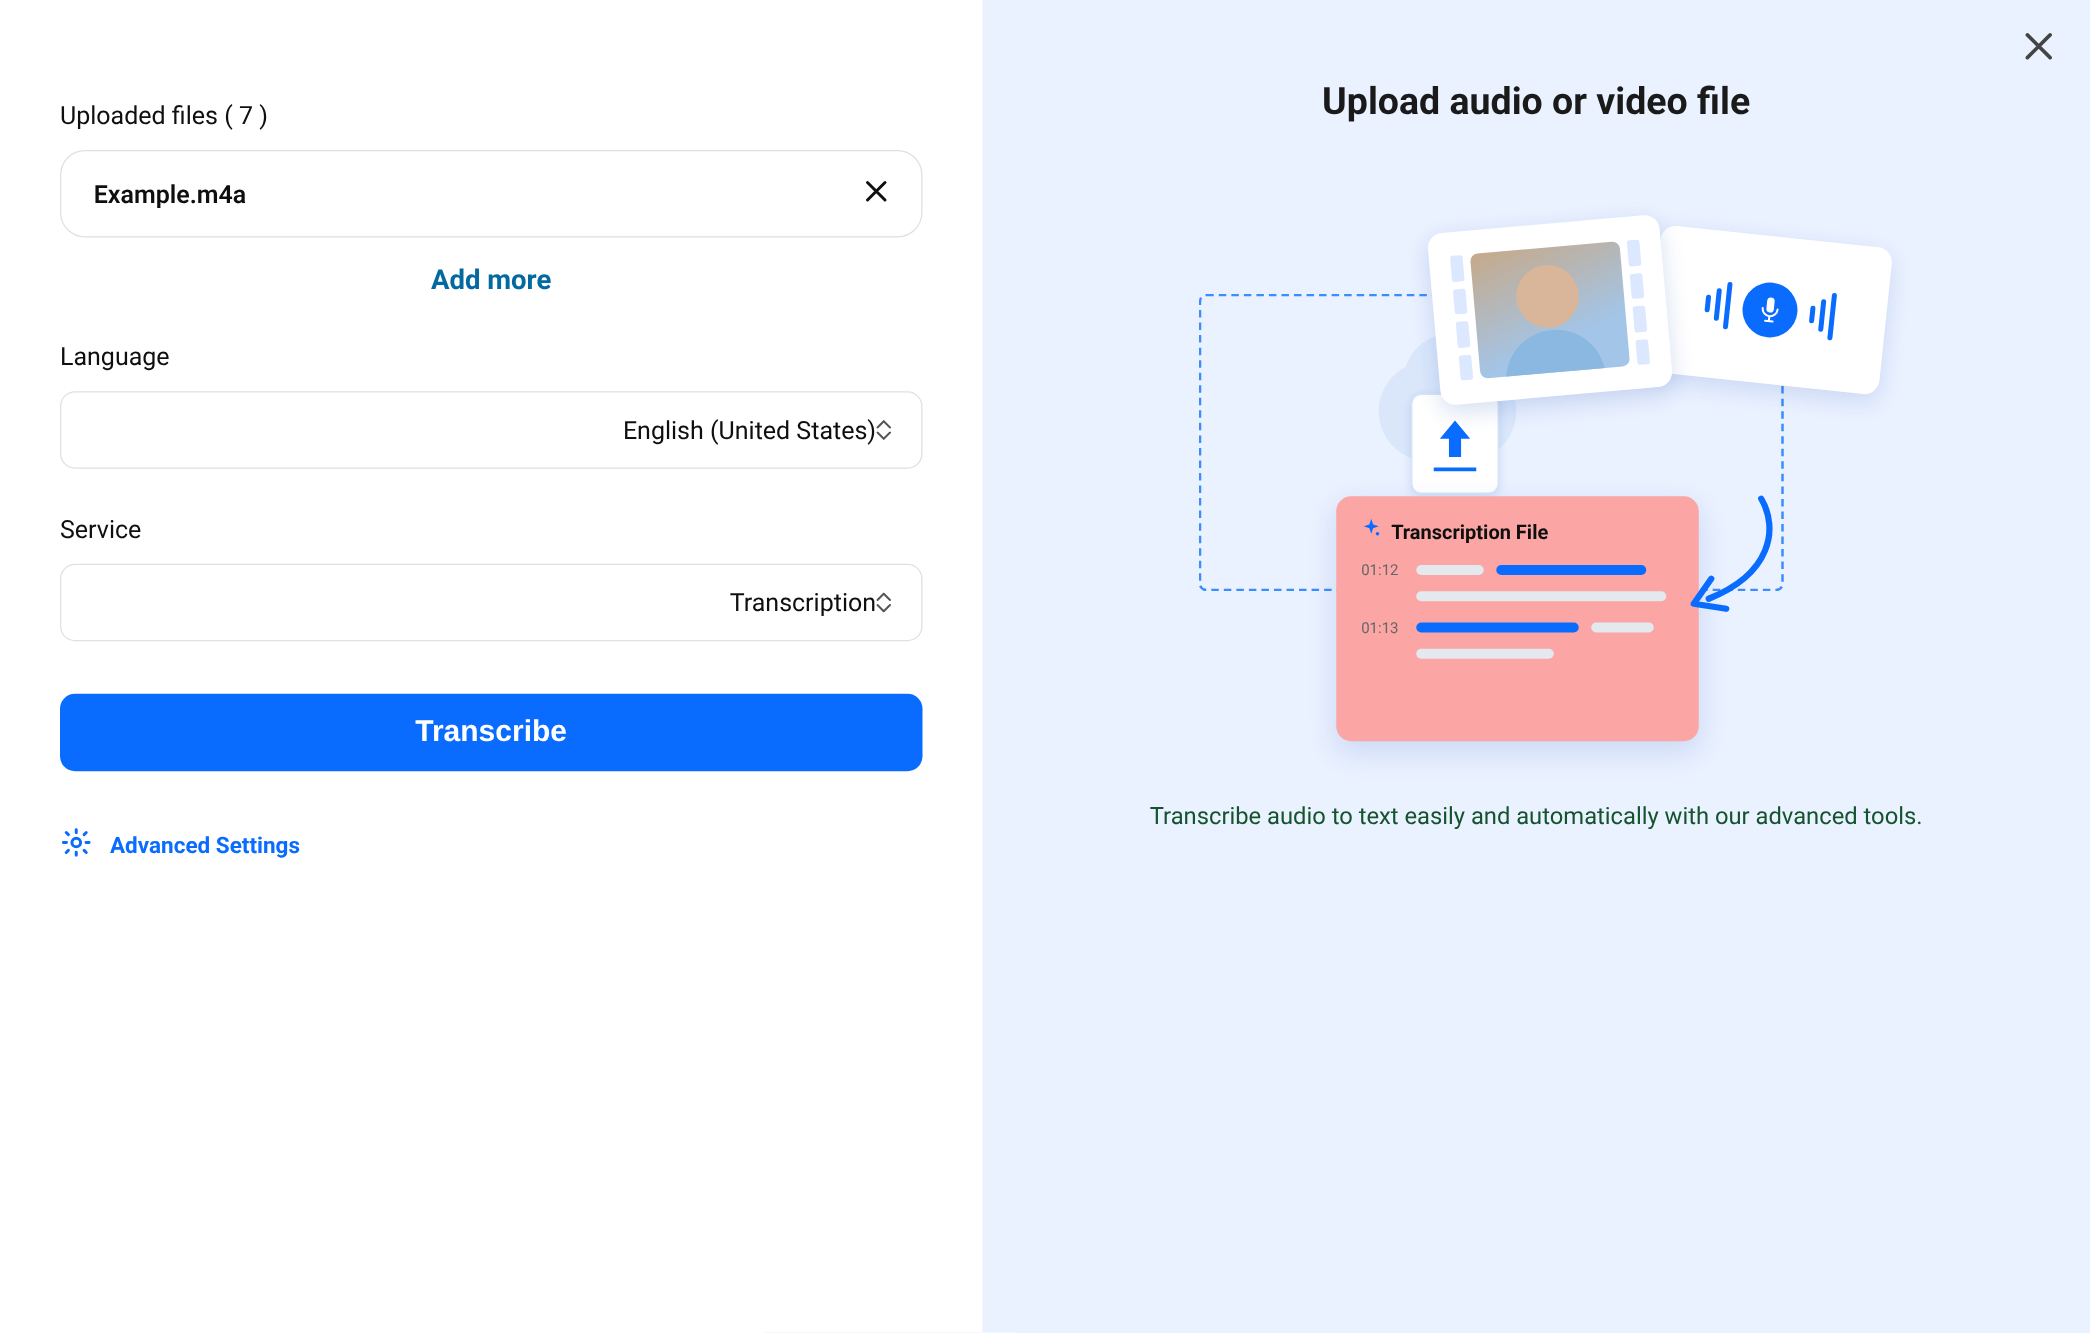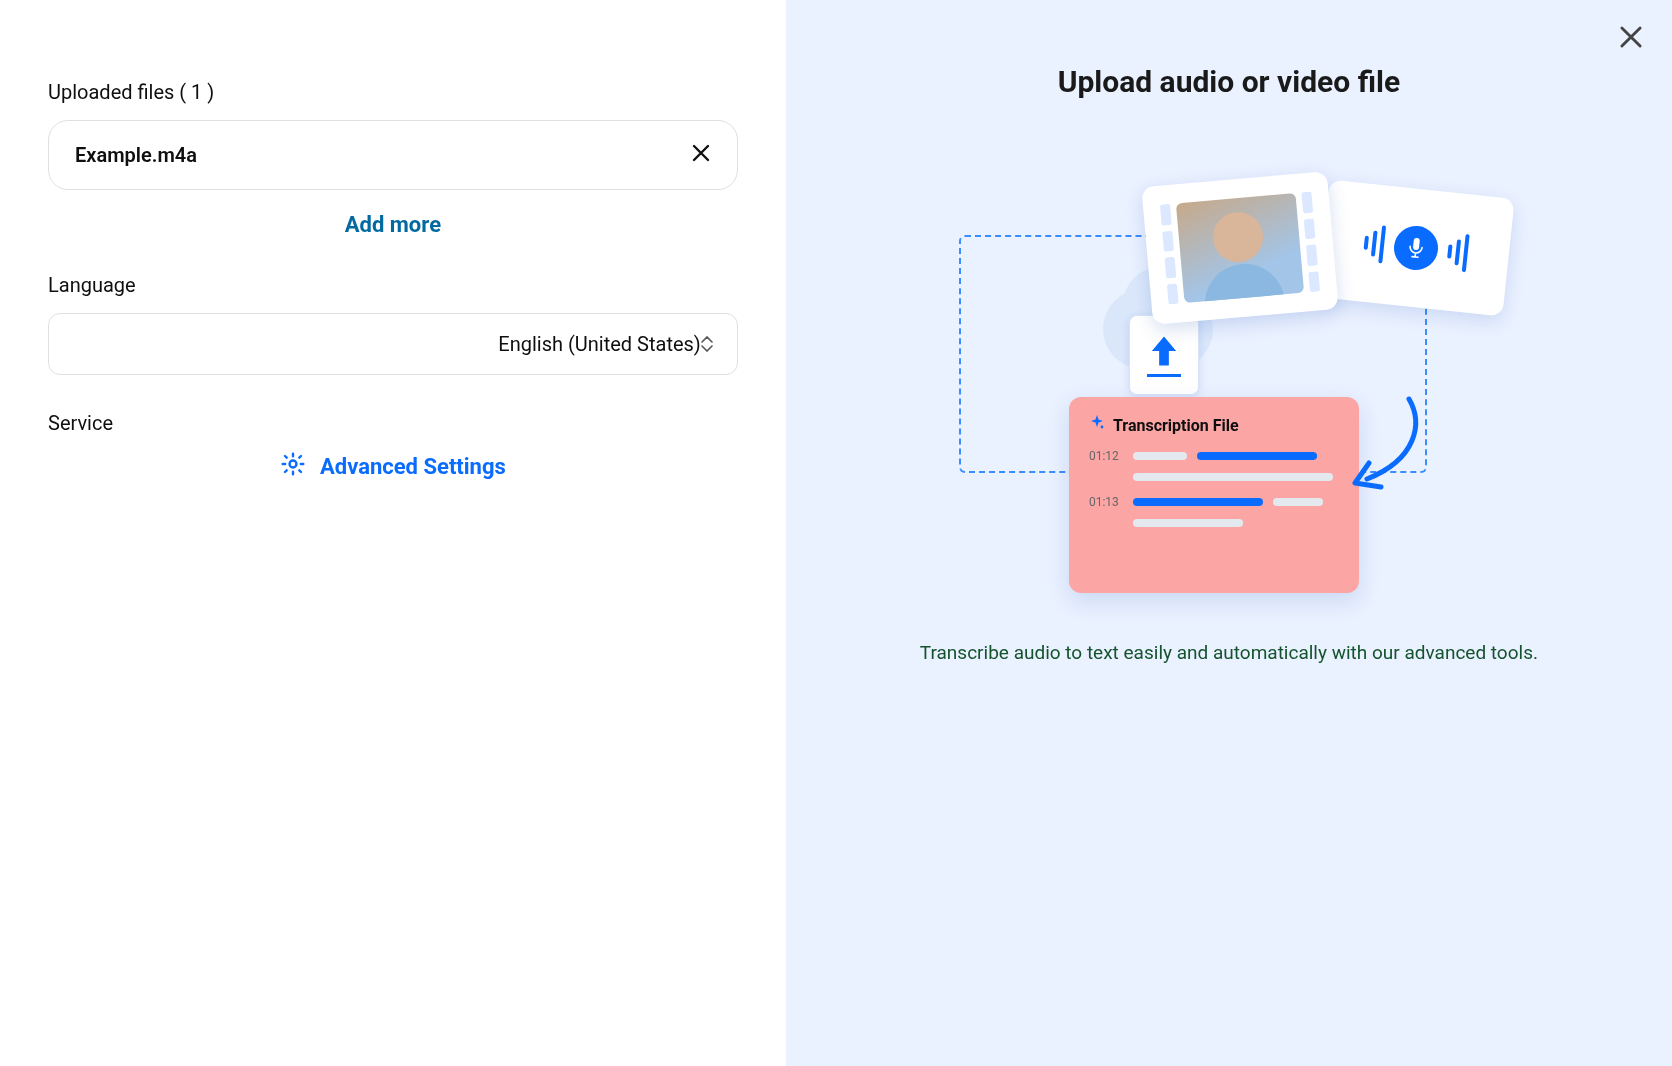--- a/index.html
+++ b/index.html
@@ -90,25 +90,24 @@
     border-radius: 12px;
     height: 62px;
     font-size: 24px;
     font-weight: 700;
     cursor: pointer;
     margin-top: 6px;
     margin-bottom: 44px;
   }
   .adv-row {
     display: flex;
-    justify-content: center;
     align-items: center;
     gap: 14px;
     color: #0A6CFF;
-    font-size: 22px;
+    font-size: 18px;
     font-weight: 700;
     cursor: pointer;
   }
   
   .right-title {
     font-size: 30px;
     font-weight: 700;
     margin-bottom: 60px;
     color: #1a1a1a;
   }
@@ -241,21 +240,21 @@
     font-size: 19px;
     line-height: 1.45;
     color: #14532d;
   }
 </style>
 </head>
 <body>
 
 <div class="left-panel">
 
-  <div class="section-label">Uploaded files ( 1 )</div>
+  <div class="section-label">Uploaded files ( 7 )</div>
 
   <div class="file-chip">
     <span>Example.m4a</span>
     <span class="close-x">
       <svg width="20" height="20" viewBox="0 0 20 20" fill="none">
           <path d="M3 3 L17 17 M17 3 L3 17" stroke="currentColor" stroke-width="2.4" stroke-linecap="round"></path>
         </svg>
     </span>
   </div>
 
@@ -268,21 +267,33 @@
       <svg width="12" height="7" viewBox="0 0 12 7">
           <path d="M1 6 L6 1 L11 6" fill="none" stroke="#555" stroke-width="1.6" stroke-linecap="round"></path>
         </svg>
       <svg width="12" height="7" viewBox="0 0 12 7">
           <path d="M1 1 L6 6 L11 1" fill="none" stroke="#555" stroke-width="1.6" stroke-linecap="round"></path>
         </svg>
     </span>
   </div>
 
   <div class="section-label">Service</div>
-
+  <div class="select-box">
+    <span>Transcription</span>
+    <span class="select-caret">
+      <svg width="12" height="7" viewBox="0 0 12 7">
+          <path d="M1 6 L6 1 L11 6" fill="none" stroke="#555" stroke-width="1.6" stroke-linecap="round"></path>
+        </svg>
+      <svg width="12" height="7" viewBox="0 0 12 7">
+          <path d="M1 1 L6 6 L11 1" fill="none" stroke="#555" stroke-width="1.6" stroke-linecap="round"></path>
+        </svg>
+    </span>
+  </div>
+
+  <button class="primary-btn">Transcribe</button>
 
   <div class="adv-row">
     <span>
       <svg width="26" height="26" viewBox="0 0 24 24" fill="none" stroke="#0A6CFF" stroke-width="2.2">
         <circle cx="12" cy="12" r="3.2"></circle>
         <path d="M12 2.5v2.3M12 19.2v2.3M4.6 4.6l1.6 1.6M17.8 17.8l1.6 1.6M2.5 12h2.3M19.2 12h2.3M4.6 19.4l1.6-1.6M17.8 6.2l1.6-1.6" stroke-linecap="round"></path>
       </svg>
     </span>
     <span>Advanced Settings</span>
   </div>

